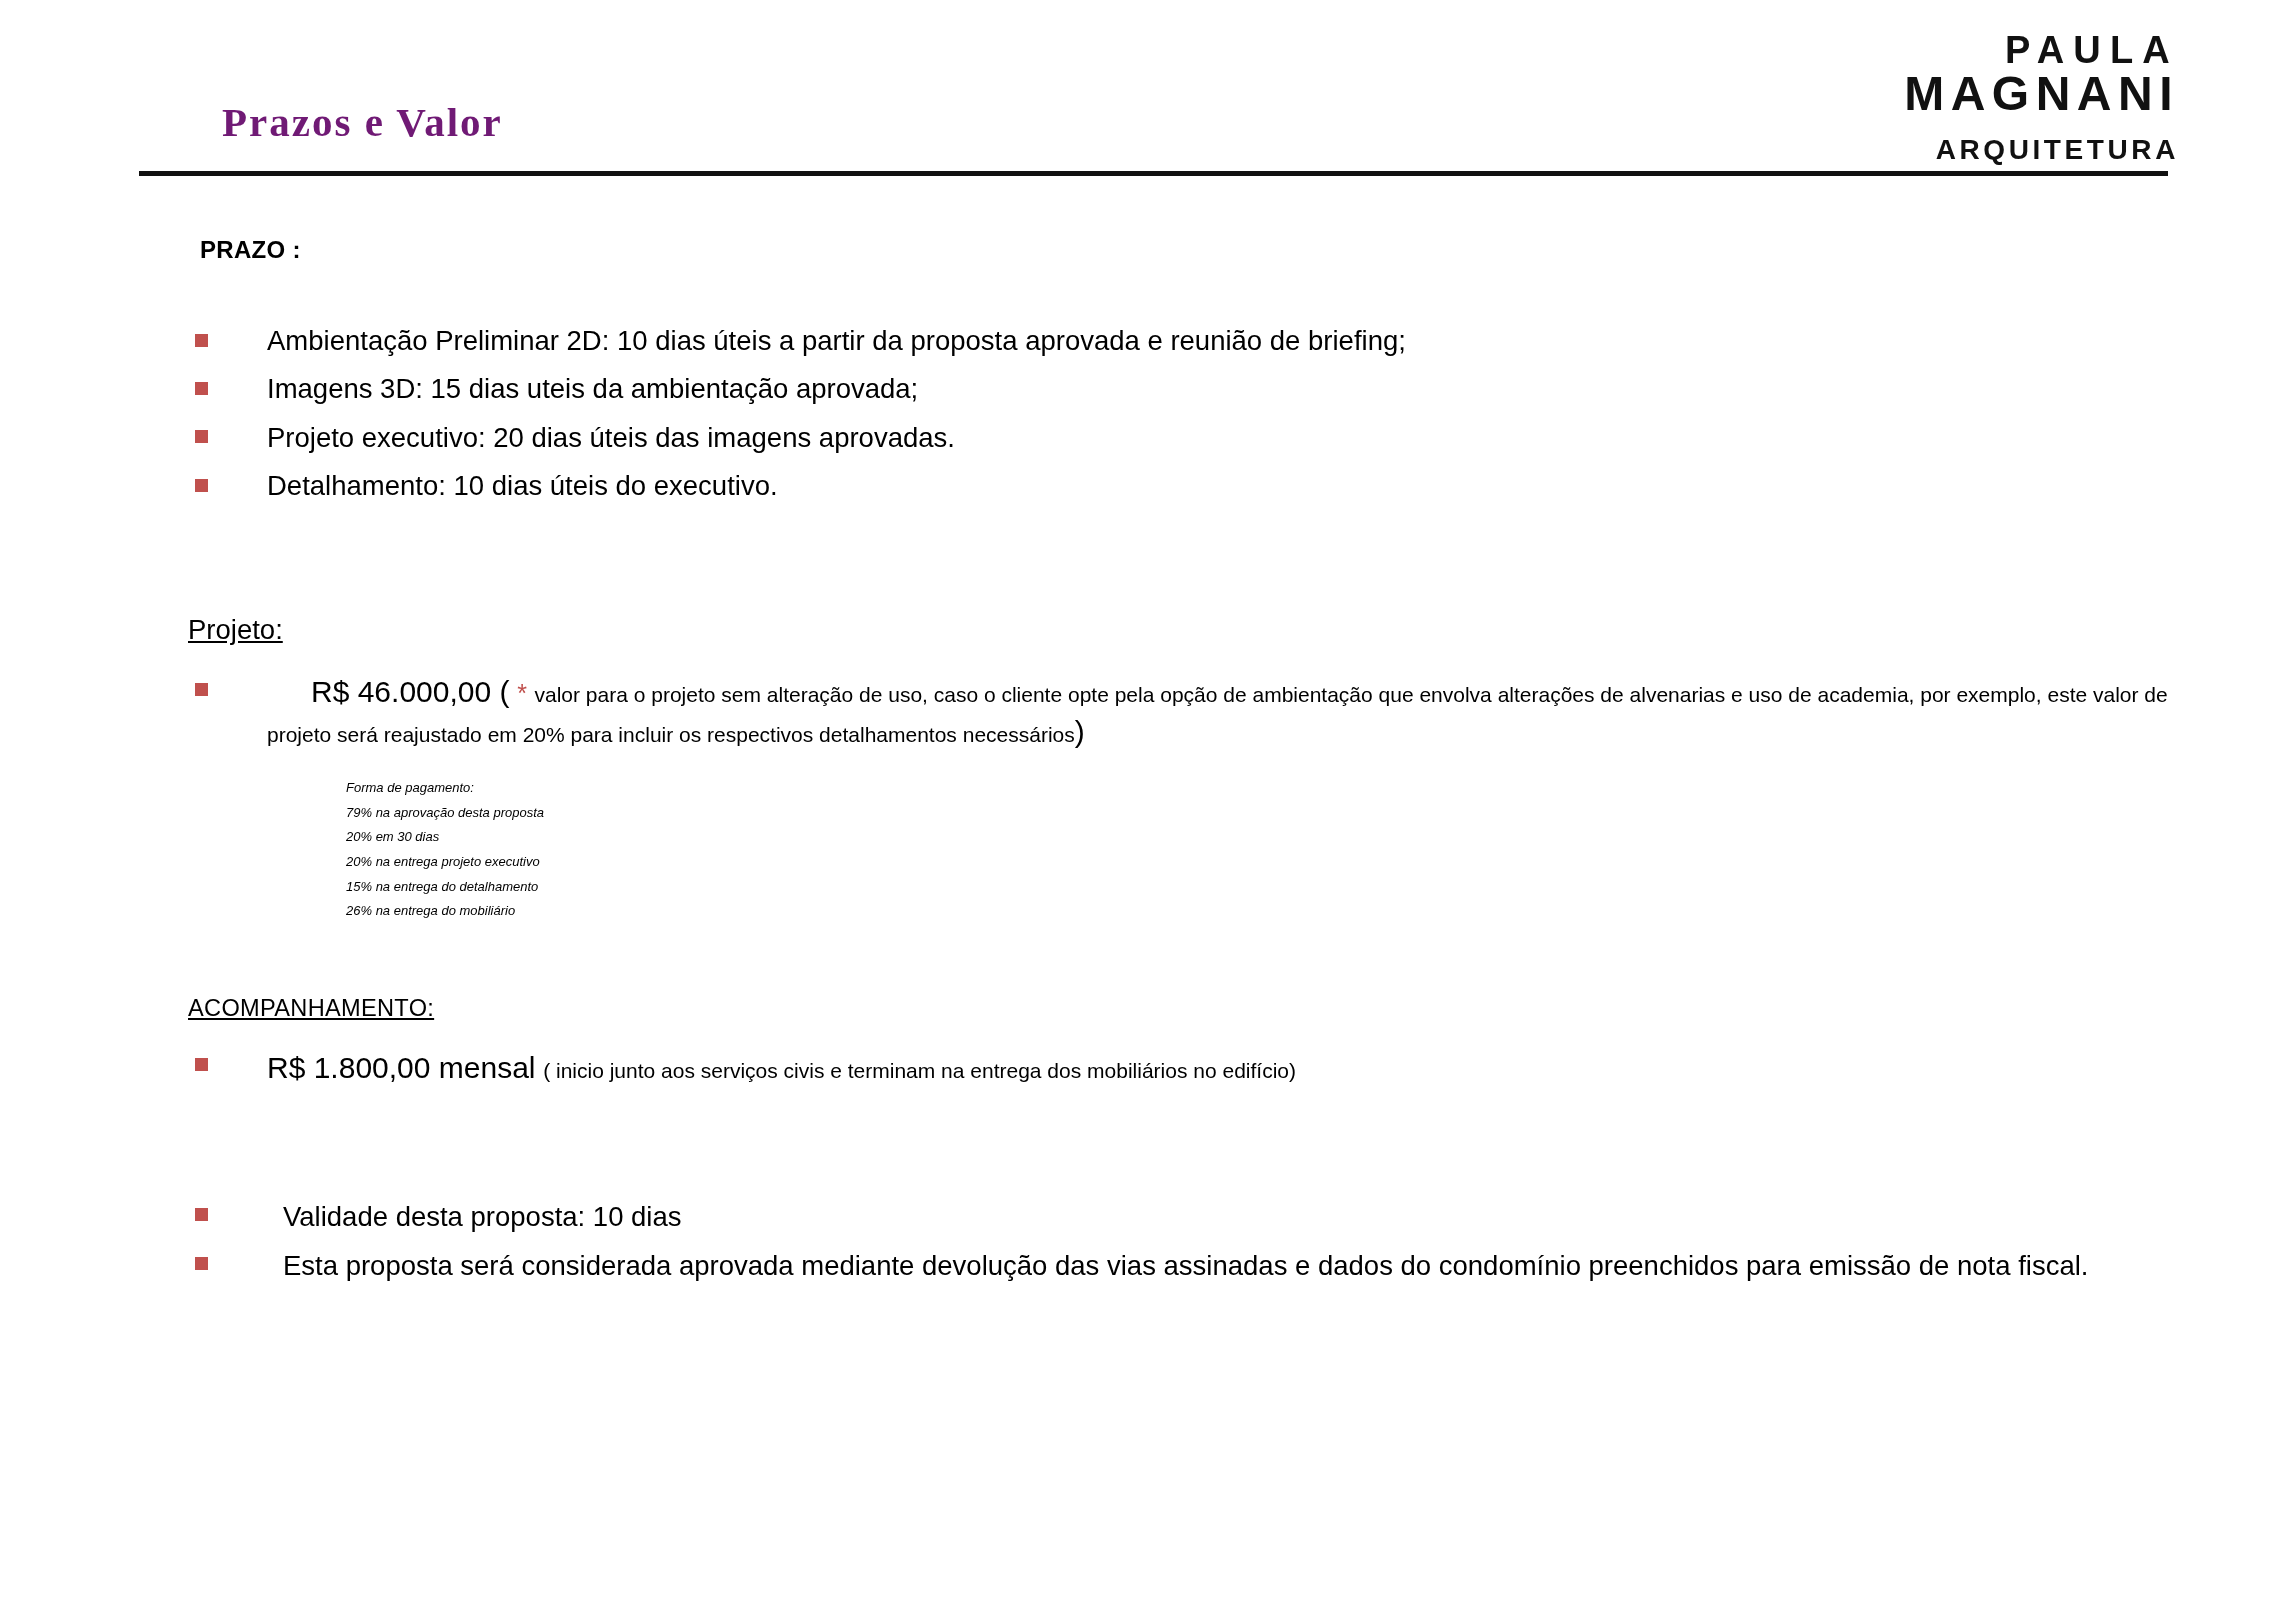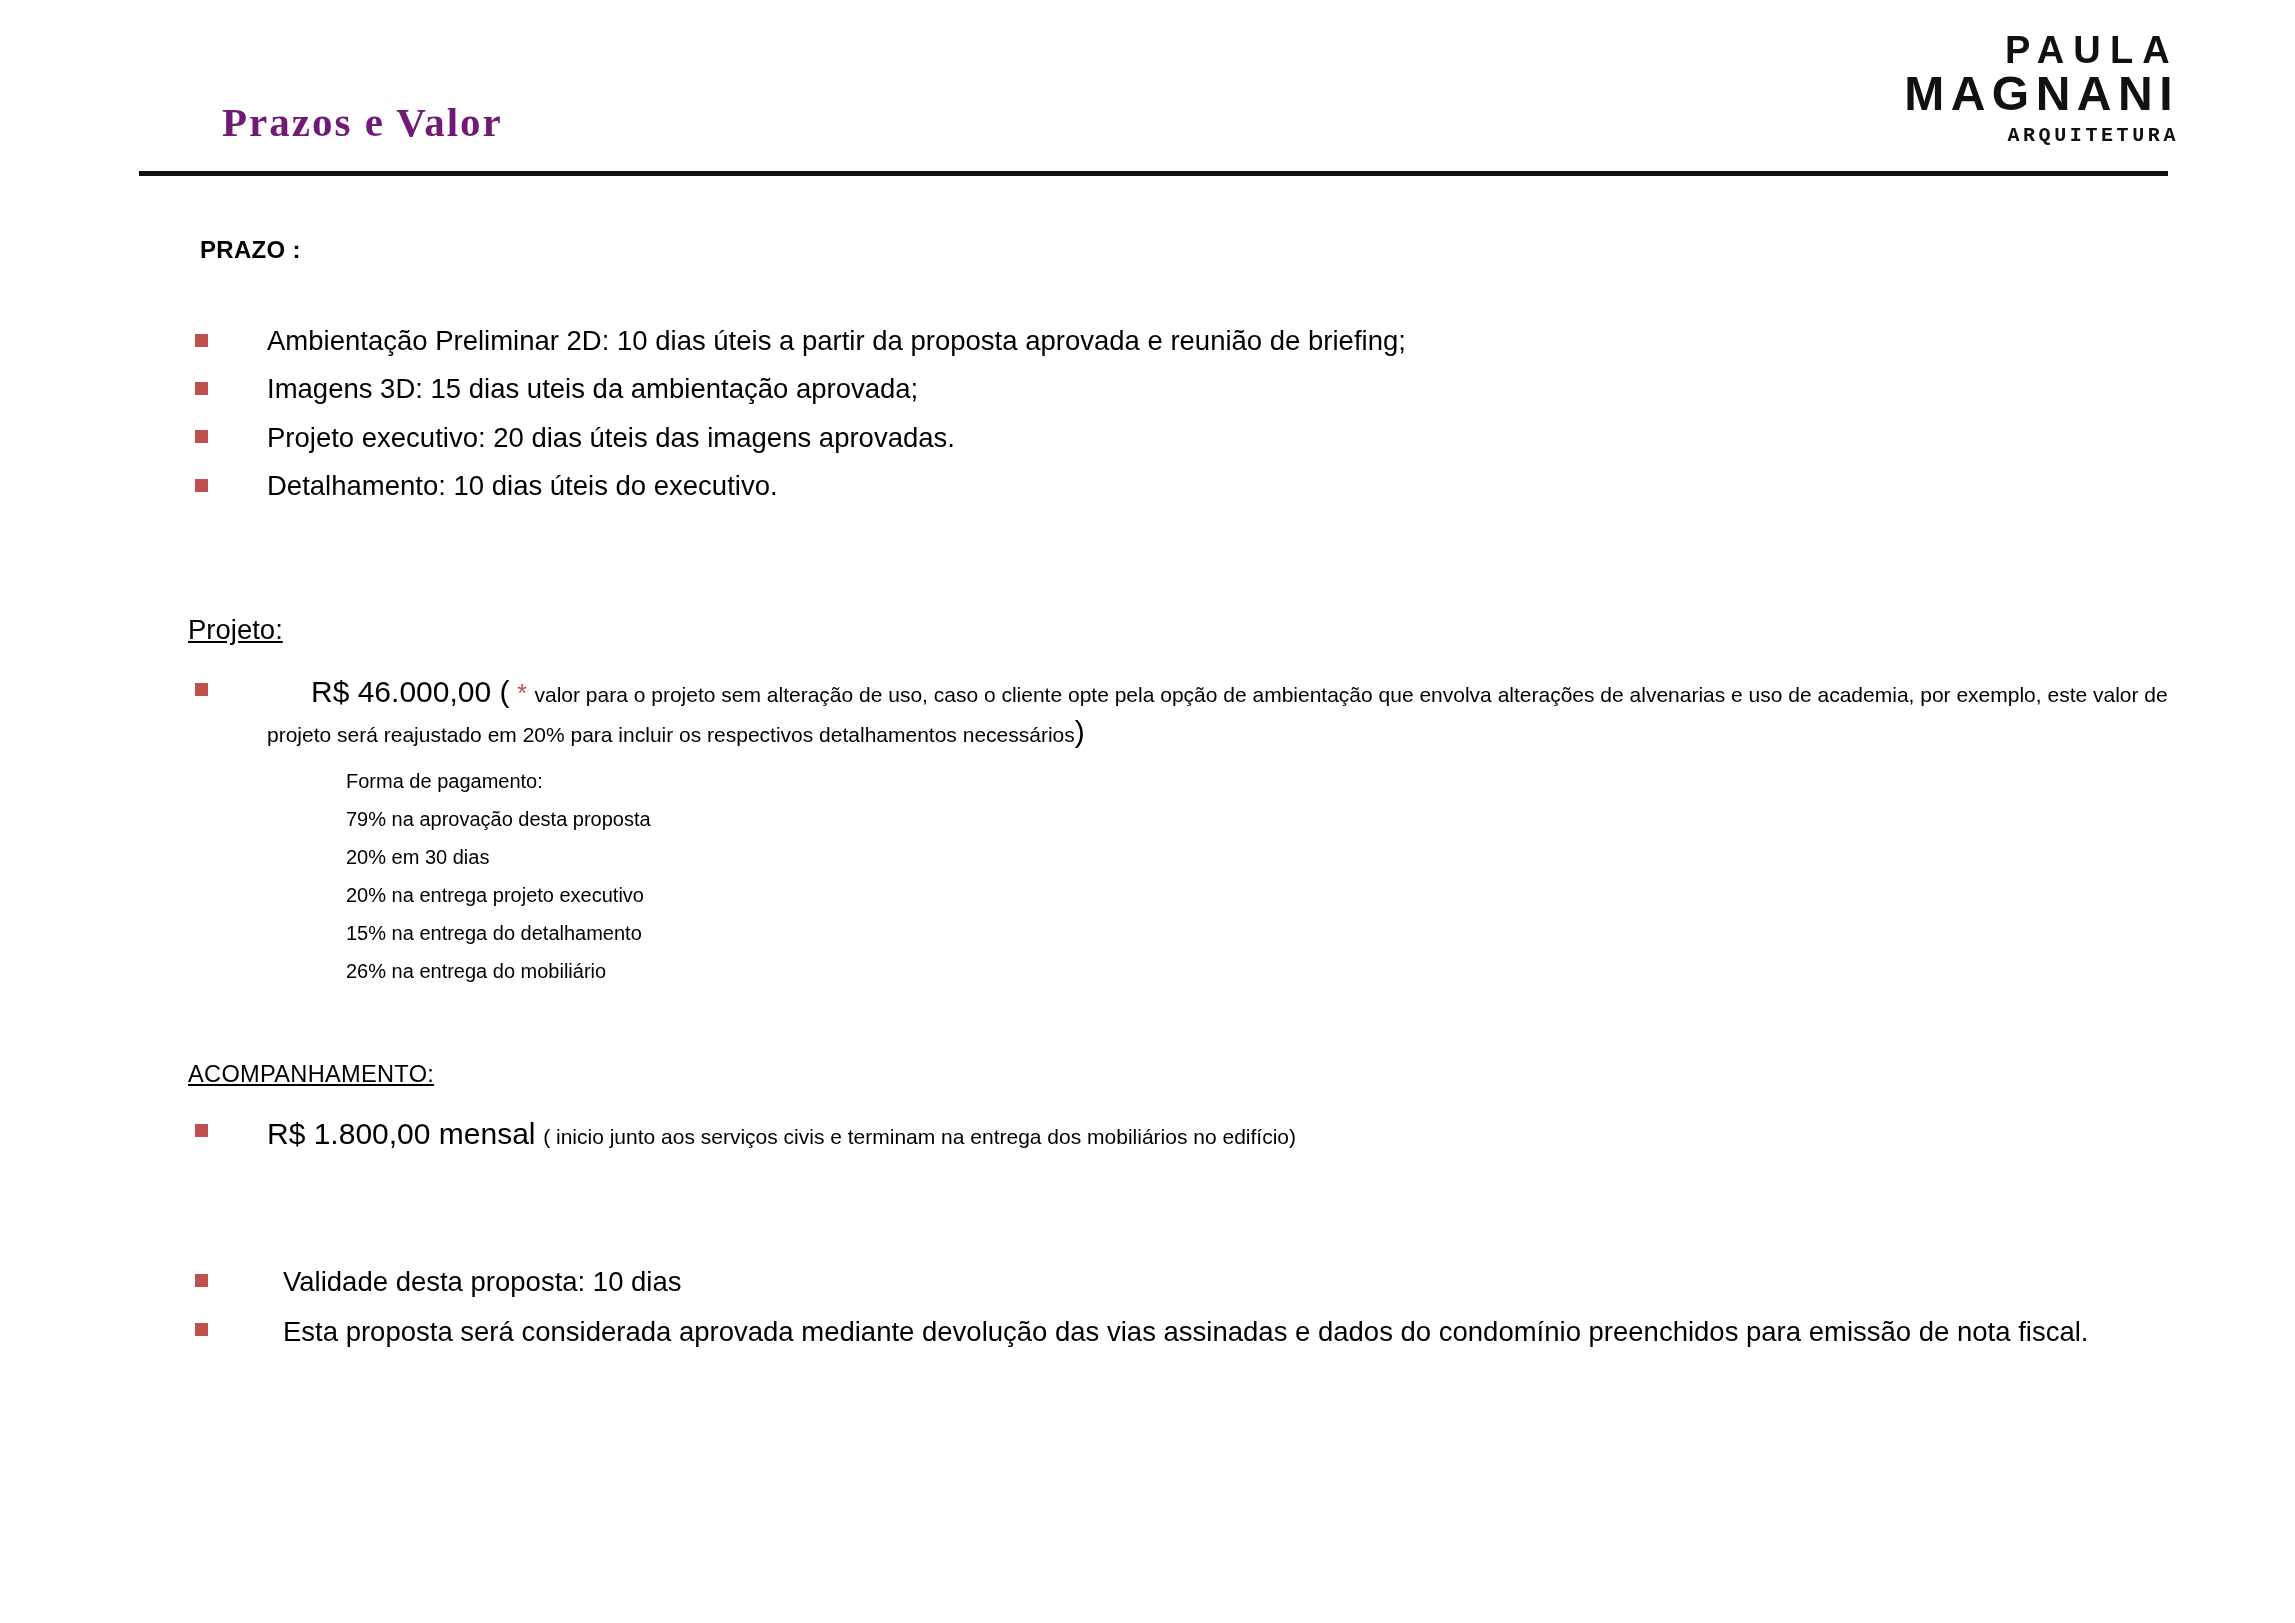--- a/index.html
+++ b/index.html
@@ -69,26 +69,25 @@
     letter-spacing: 9.2px;
     display: block;
   }
   .logo .l2 {
     font-size: 48px;
     font-weight: bold;
     letter-spacing: 6.5px;
     display: block;
   }
   .logo .l3 {
-    font-size: 20px;
+    font-size: 28px;
     font-weight: bold;
     letter-spacing: 3.6px;
     display: block;
-    margin-top: 7px;
-    font-family: Liberation Mono, monospace;
+    margin-top: 17px;
   }
 
   
   .content {
     position: absolute;
     left: 188px;
     top: 236px;
     width: 2002px;
   }
 
@@ -147,24 +146,25 @@
   .asterisk {
     color: #C0504D;
     font-size: 25px;
     font-weight: normal;
   }
   .paren-big {
     font-size: 30px;
   }
 
   .payment-block {
-    margin-top: 10px;
+    margin-top: 24px;
     padding-left: 79px;
-    font-size: 20px;
+    font-size: 13px;
     line-height: 1.9;
+    font-style: italic;
   }
   .payment-block div {
     white-space: nowrap;
   }
 
   .accomp-price {
     font-size: 30px;
   }
   .accomp-note {
     font-size: 21px;

